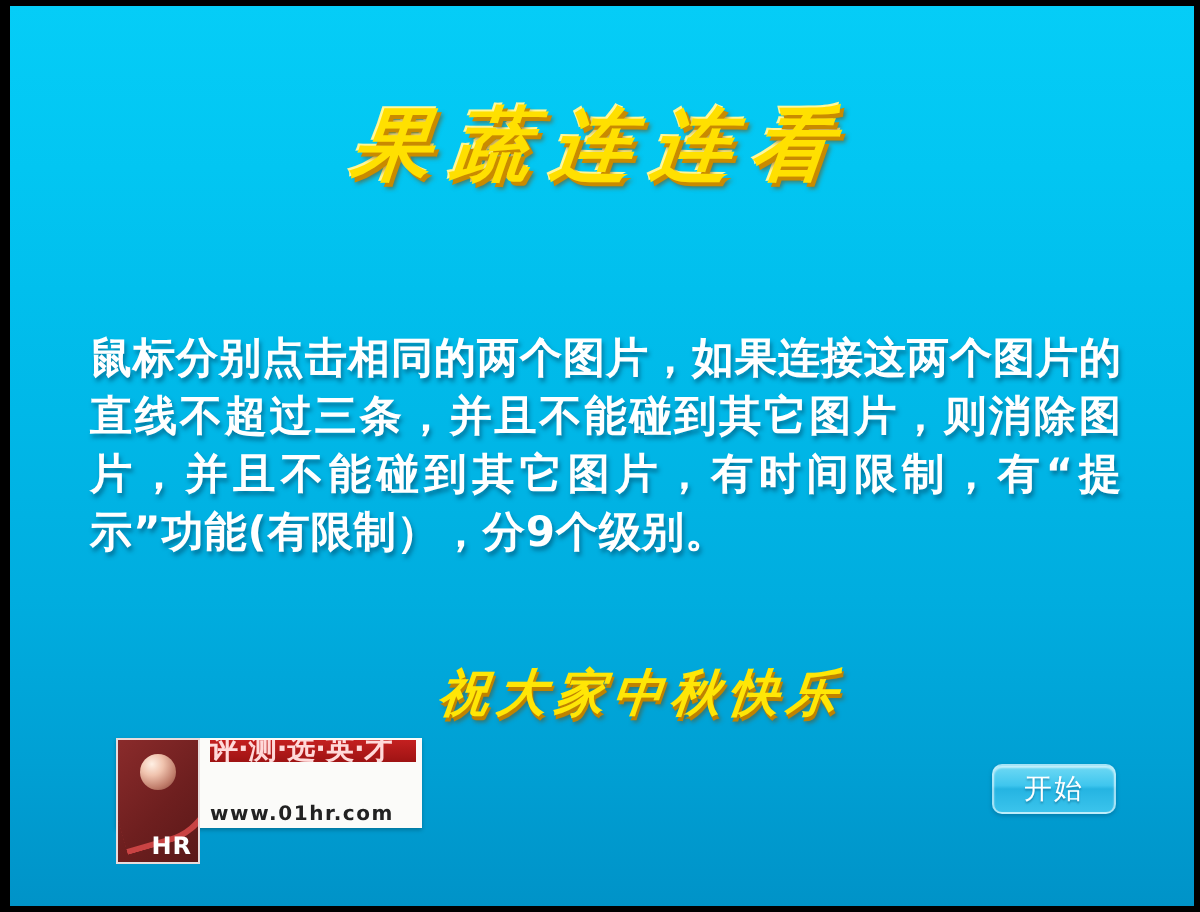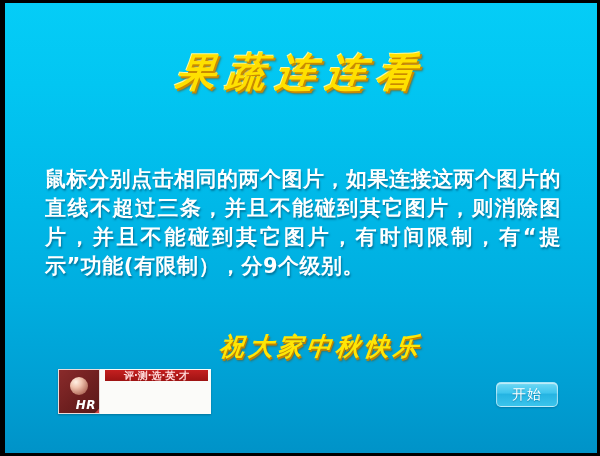--- a/index.html
+++ b/index.html
@@ -122,27 +122,26 @@
     width: 153px;
     height: 45px;
     background: #FBFBF9;
     display: flex;
     align-items: stretch;
     box-shadow: 0 1px 2px rgba(0,0,0,0.25);
   }
   #logo-mark {
     position: relative;
     width: 42px;
-    height: 45px;
+    height: 63px;
     background: linear-gradient(135deg, #8A2B2B 0%, #6E1F1F 55%, #5A1818 100%);
     border: 1px solid #E8DCDC;
     box-sizing: border-box;
     overflow: hidden;
     flex: 0 0 auto;
-    font-style: italic;
   }
   #logo-sphere {
     position: absolute;
     left: 11px;
     top: 7px;
     width: 18px;
     height: 18px;
     border-radius: 50%;
     background: radial-gradient(circle at 33% 28%, #FFF0E4 0%, #F0C3AE 32%, #C07D6B 68%, #7E3B33 100%);
   }
@@ -180,25 +179,24 @@
     font-weight: bold;
     line-height: 18px;
     color: #1A0A0A;
     letter-spacing: 0px;
     white-space: nowrap;
   }
   #brand-slogan {
     background: linear-gradient(to bottom, #C42020 0%, #9E1313 100%);
     color: #FFD9D9;
     font-family: "DejaVu Sans", "Liberation Sans", sans-serif;
-    font-size: 10px;
+    font-size: 14px;
     font-weight: bold;
     line-height: 11px;
     height: 11px;
-    text-align: center;
     letter-spacing: 0px;
     white-space: nowrap;
     overflow: hidden;
   }
   #brand-url {
     font-family: "DejaVu Sans", "Liberation Sans", sans-serif;
     font-size: 10px;
     font-weight: bold;
     line-height: 13px;
     color: #222222;
@@ -248,20 +246,21 @@
     <div id="greeting">祝大家中秋快乐</div>
 
     <div id="brand-logo">
       <div id="logo-mark">
         <div id="logo-swoosh"></div>
         <div id="logo-sphere"></div>
         <div id="logo-hr-text">HR</div>
       </div>
       <div id="logo-text-block">
         <div id="brand-slogan">评·测·选·英·才</div>
+        <div id="brand-url">www.01hr.com</div>
       </div>
     </div>
 
     <div id="start-button">
       <span id="start-button-label">开始</span>
     </div>
 
   </div>
 </div>
 

